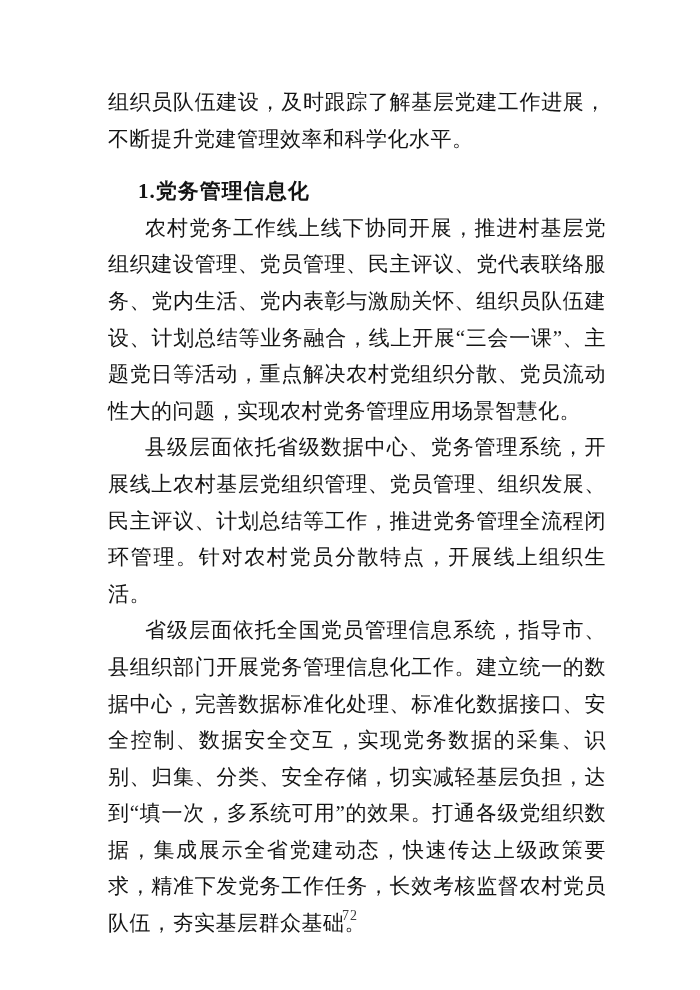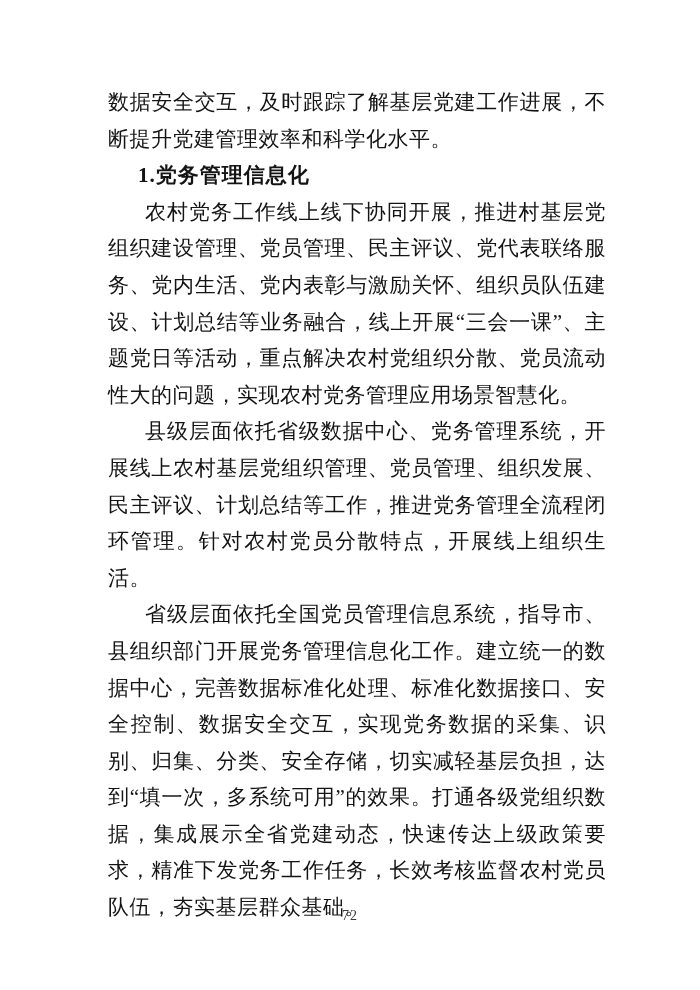--- a/index.html
+++ b/index.html
@@ -32,39 +32,40 @@
     padding: 0;
     text-indent: 37px;
   }
   .content p.continuation {
     text-indent: 0;
   }
   .content p.heading {
     font-weight: bold;
     text-indent: 30px;
     letter-spacing: 1px;
+    margin-top: 16px;
   }
   .page-number {
     position: absolute;
     left: 0;
     right: 0;
     top: 908px;
     text-align: center;
     font-size: 14px;
     line-height: 16px;
     color: #3a3a3a;
     letter-spacing: 1px;
     font-family: "Liberation Serif", "DejaVu Serif", serif;
   }
 </style>
 </head>
 <body>
 
 <div class="page">
   <div class="content">
-    <p class="continuation">数据安全交互，及时跟踪了解基层党建工作进展，不断提升党建管理效率和科学化水平。</p>
+    <p class="continuation">组织员队伍建设，及时跟踪了解基层党建工作进展，不断提升党建管理效率和科学化水平。</p>
     <p class="heading">1.党务管理信息化</p>
     <p>农村党务工作线上线下协同开展，推进村基层党组织建设管理、党员管理、民主评议、党代表联络服务、党内生活、党内表彰与激励关怀、组织员队伍建设、计划总结等业务融合，线上开展“三会一课”、主题党日等活动，重点解决农村党组织分散、党员流动性大的问题，实现农村党务管理应用场景智慧化。</p>
     <p>县级层面依托省级数据中心、党务管理系统，开展线上农村基层党组织管理、党员管理、组织发展、民主评议、计划总结等工作，推进党务管理全流程闭环管理。针对农村党员分散特点，开展线上组织生活。</p>
     <p>省级层面依托全国党员管理信息系统，指导市、县组织部门开展党务管理信息化工作。建立统一的数据中心，完善数据标准化处理、标准化数据接口、安全控制、数据安全交互，实现党务数据的采集、识别、归集、分类、安全存储，切实减轻基层负担，达到“填一次，多系统可用”的效果。打通各级党组织数据，集成展示全省党建动态，快速传达上级政策要求，精准下发党务工作任务，长效考核监督农村党员队伍，夯实基层群众基础。</p>
   </div>
   <div class="page-number">72</div>
 </div>
 
 </body></html>

